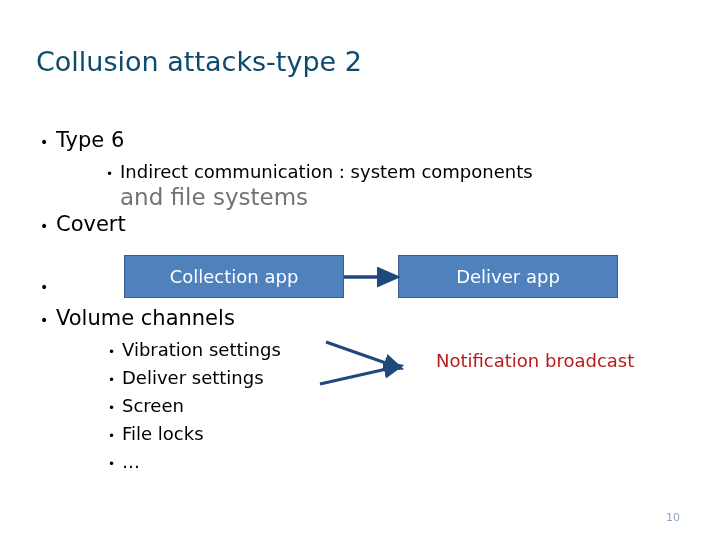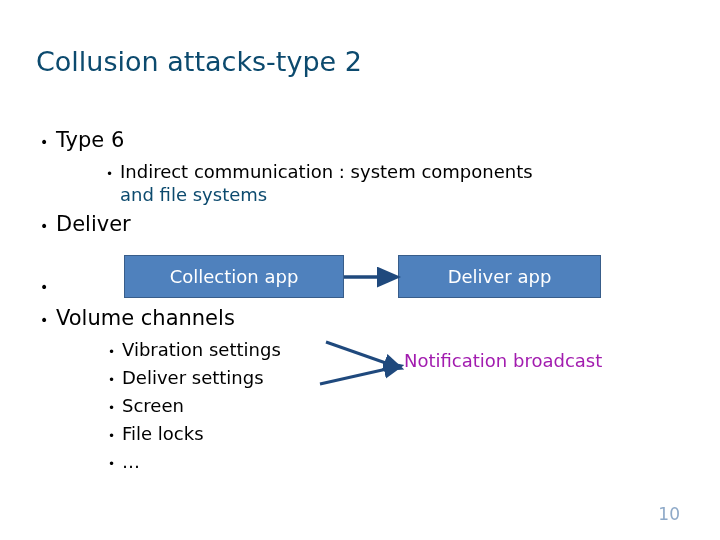--- a/index.html
+++ b/index.html
@@ -51,55 +51,56 @@
   .lvl2 {
     font-size: 18px;
     color: #000000;
   }
   .lvl2 .b-dot {
     font-size: 12px;
     width: 14px;
   }
   .cont2 {
     position: absolute;
-    font-size: 18px;
-    color: #0c4a6e;
+    font-size: 23px;
+    color: #737373;
     white-space: nowrap;
   }
 
   .box {
     position: absolute;
     background: #4f81bd;
     border: 1px solid #385d8a;
     box-sizing: border-box;
     display: flex;
     align-items: center;
     justify-content: center;
     color: #ffffff;
     font-size: 18px;
   }
   .plain-label {
     position: absolute;
     font-size: 18px;
-    color: #a21caf;
+    color: #b91c1c;
     white-space: nowrap;
+    margin-left: 32px;
   }
   .arrow-svg {
     position: absolute;
     left: 0;
     top: 0;
     width: 720px;
     height: 540px;
     pointer-events: none;
   }
   .page-num {
     position: absolute;
     right: 40px;
     bottom: 16px;
-    font-size: 17px;
+    font-size: 11px;
     color: #8ea9c8;
   }
 </style>
 </head>
 <body>
 
 <div class="slide">
 
   <div class="title">Collusion attacks-type 2</div>
 
@@ -109,21 +110,21 @@
   </div>
 
   <div class="bullet-row lvl2" style="left:106px; top:161px;">
     <span class="b-dot">•</span>
     <span>Indirect communication : system components</span>
   </div>
   <div class="cont2" style="left:120px; top:184px;">and file systems</div>
 
   <div class="bullet-row lvl1" style="left:40px; top:212px;">
     <span class="b-dot">•</span>
-    <span>Deliver</span>
+    <span>Covert</span>
   </div>
 
   <div class="bullet-row lvl1" style="left:40px; top:280px;">
     <span class="b-dot">•</span>
     <span></span>
   </div>
 
   <div class="bullet-row lvl1" style="left:40px; top:306px;">
     <span class="b-dot">•</span>
     <span>Volume channels</span>
@@ -147,21 +148,21 @@
   </div>
   <div class="bullet-row lvl2" style="left:108px; top:451px;">
     <span class="b-dot">•</span>
     <span>…</span>
   </div>
 
   <div class="box" style="left:124px; top:255px; width:220px; height:43px;">
     <span>Collection app</span>
   </div>
 
-  <div class="box" style="left:398px; top:255px; width:203px; height:43px;">
+  <div class="box" style="left:398px; top:255px; width:220px; height:43px;">
     <span>Deliver app</span>
   </div>
 
   <div class="plain-label" style="left:404px; top:350px;">Notification broadcast</div>
 
   <svg class="arrow-svg" viewBox="0 0 720 540">
     <defs>
       <marker id="arrowhead" markerWidth="7" markerHeight="7" refX="5.5" refY="3" orient="auto">
         <polygon points="0,0 7,3 0,6" fill="#1f497d"></polygon>
       </marker>

